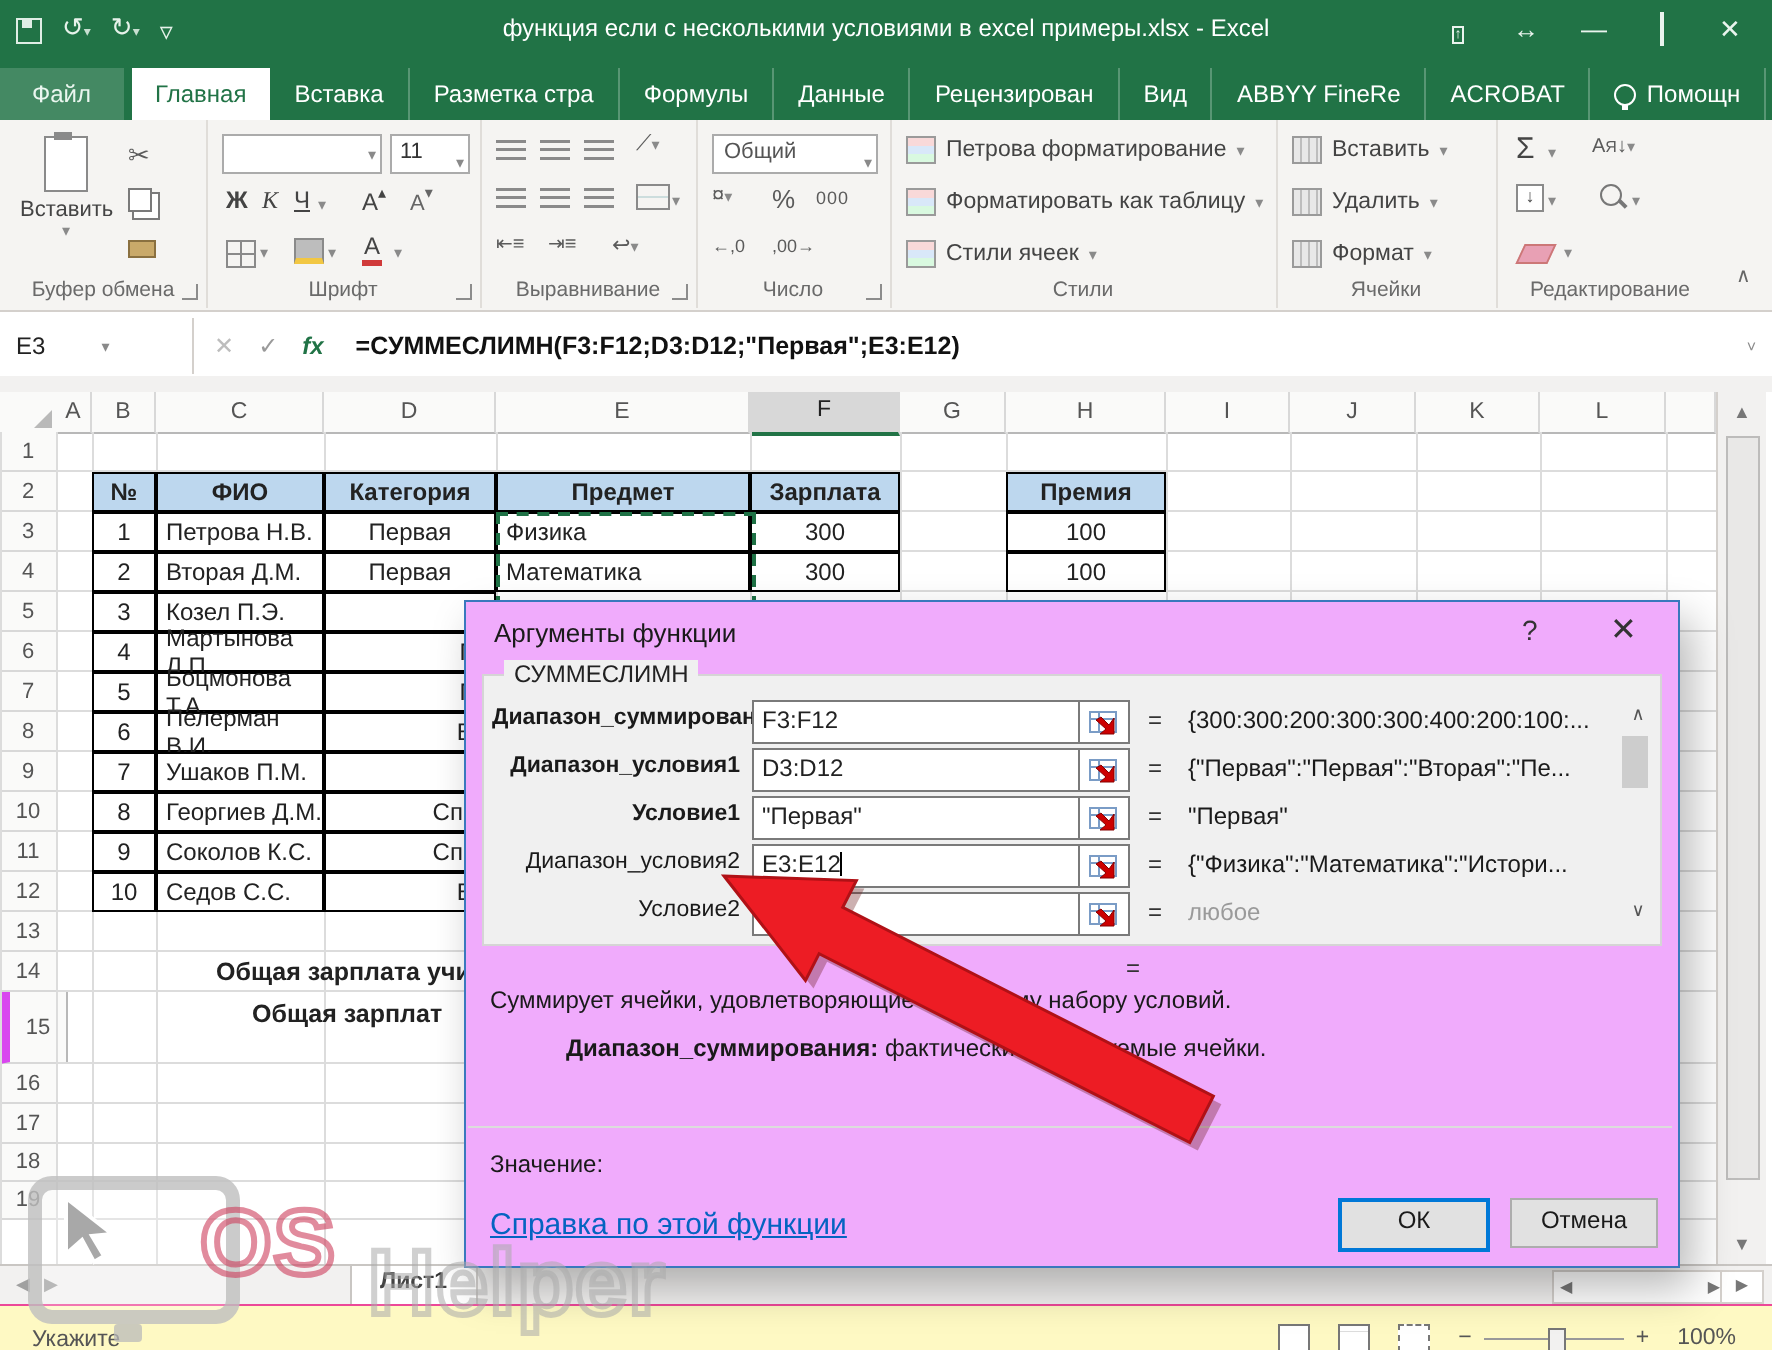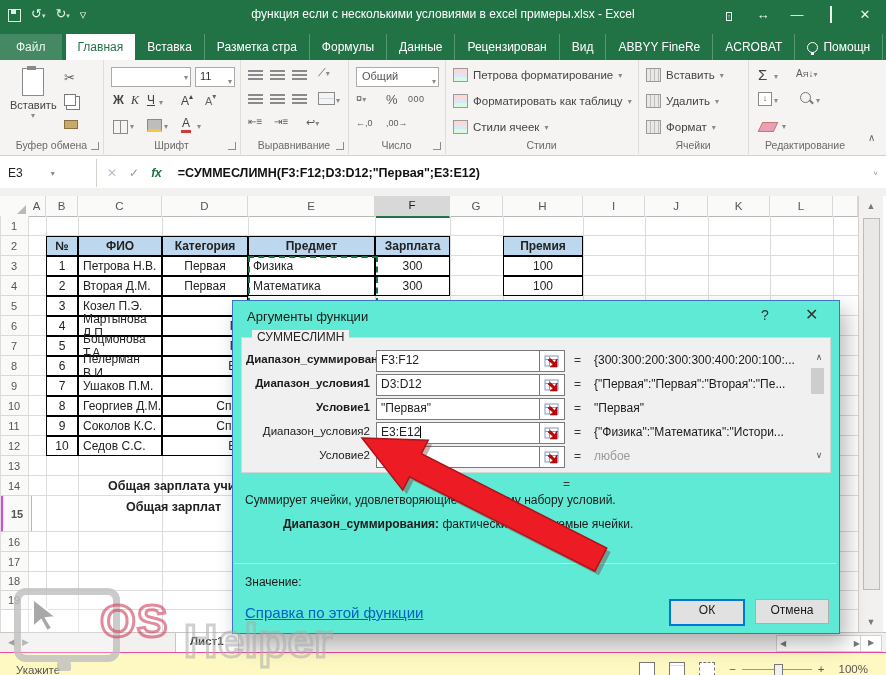--- a/index.html
+++ b/index.html
@@ -46,21 +46,21 @@
   #namebox{width:88px;height:28px;border-right:1px solid #d4d0cc;display:flex;align-items:center;padding-left:8px;gap:28px;font-size:12px;color:#222;}
   #fx-btns{display:flex;align-items:center;gap:12px;padding:0 10px;color:#8a8a8a;border-right:none;}
   #fx-btns .fx{color:#217346;font-style:italic;font-weight:bold;}
   #formula-text{flex:1;font-size:12.5px;font-weight:600;color:#111;padding-left:6px;}
   
   .colhdr{position:absolute;top:196px;height:20px;background:#fafaf9;border-right:1px solid #d8d8d8;border-bottom:1px solid #b8b8b8;
           text-align:center;line-height:20px;font-size:11.5px;color:#555;}
   .colhdr.hl{background:#d8d8d8;border-bottom:2px solid #217346;line-height:19px;color:#222;}
   .rowhdr{position:absolute;left:0;width:28px;background:#fafaf9;border-right:1px solid #b8b8b8;border-bottom:1px solid #d8d8d8;
           text-align:center;font-size:11px;color:#555;display:flex;align-items:center;justify-content:center;}
-  .rowhdr.hl15{border-left:3px solid #d946ef;font-weight:bold;}
+  .rowhdr.hl15{border-left:5px solid #d946ef;}
   #corner{left:0;top:196px;width:28px;height:20px;background:#fafaf9;border-right:1px solid #b8b8b8;border-bottom:1px solid #b8b8b8;}
   #corner:after{content:"";position:absolute;right:2px;bottom:2px;border-left:9px solid transparent;border-bottom:9px solid #b9b9b9;}
   .gl{position:absolute;background:#dcdcdc;}
   .cell{position:absolute;font-size:12px;display:flex;align-items:center;background:#fff;border:1px solid #000;box-sizing:border-box;}
   .cell.hdr{background:#BDD7EE;font-weight:bold;justify-content:center;}
   .cell.ctr{justify-content:center;}
   .cell.lft{padding-left:4px;}
   .cell.rgt{justify-content:flex-end;padding-right:2px;overflow:hidden;}
   .boldlabel{position:absolute;font-weight:bold;font-size:12.5px;white-space:nowrap;overflow:hidden;}
   #ants{left:248px;top:256px;width:126px;height:46px;border:2px dashed #1e7145;border-bottom:none;z-index:20;}
@@ -77,21 +77,21 @@
   #statusbar{left:0;top:652px;width:886px;height:23px;background:#fef9c3;border-top:1px solid #ec4899;z-index:26;display:flex;align-items:flex-end;font-size:11.5px;color:#555;}
   #status-left{padding-left:16px;}
   #status-right{margin-left:auto;display:flex;align-items:center;gap:14px;padding-right:18px;}
   .viewic{width:14px;height:12px;border:1px solid #777;background:#fff;}
   .viewic.v2{background:linear-gradient(#fff 20%,#ddd 20% 26%,#fff 26%);}
   .viewic.v3{border-style:dashed;}
   #zoomslider{display:flex;align-items:center;gap:6px;color:#555;}
   #ztrack{width:70px;height:1px;background:#999;position:relative;}
   #zthumb{position:absolute;left:32px;top:-5px;width:7px;height:11px;background:#f2f1f0;border:1px solid #777;}
   
-  #dialog{left:232px;top:300px;width:606px;height:332px;background:#5eead4;border:1px solid #3a78bd;
+  #dialog{left:232px;top:300px;width:606px;height:332px;background:#f0abfc;border:1px solid #3a78bd;
           box-shadow:6px 10px 20px rgba(0,0,0,.28);z-index:50;}
   #dlg-title{position:absolute;left:14px;top:8px;font-size:13px;color:#1a1a1a;}
   #dlg-help{position:absolute;left:528px;top:6px;font-size:14px;color:#333;}
   #dlg-close{position:absolute;left:572px;top:4px;font-size:16px;color:#333;}
   #dlg-fieldset{position:absolute;left:8px;top:36px;width:588px;height:134px;border:1px solid #d5d5d5;background:#f0f0f0;}
   #dlg-fname{position:absolute;left:10px;top:-8px;background:#f0f0f0;padding:0 5px;font-size:12px;color:#222;}
   .frow{position:absolute;left:0;width:588px;height:20px;}
   .flabel{position:absolute;left:4px;top:3px;width:124px;text-align:right;font-size:11.5px;white-space:nowrap;color:#1a1a1a;}
   .flabel.b{font-weight:bold;}
   .finput{position:absolute;left:134px;top:0;width:158px;height:18px;border:1px solid #7a7a7a;background:#fff;font-size:12px;padding:1px 4px;line-height:16px;white-space:nowrap;}

